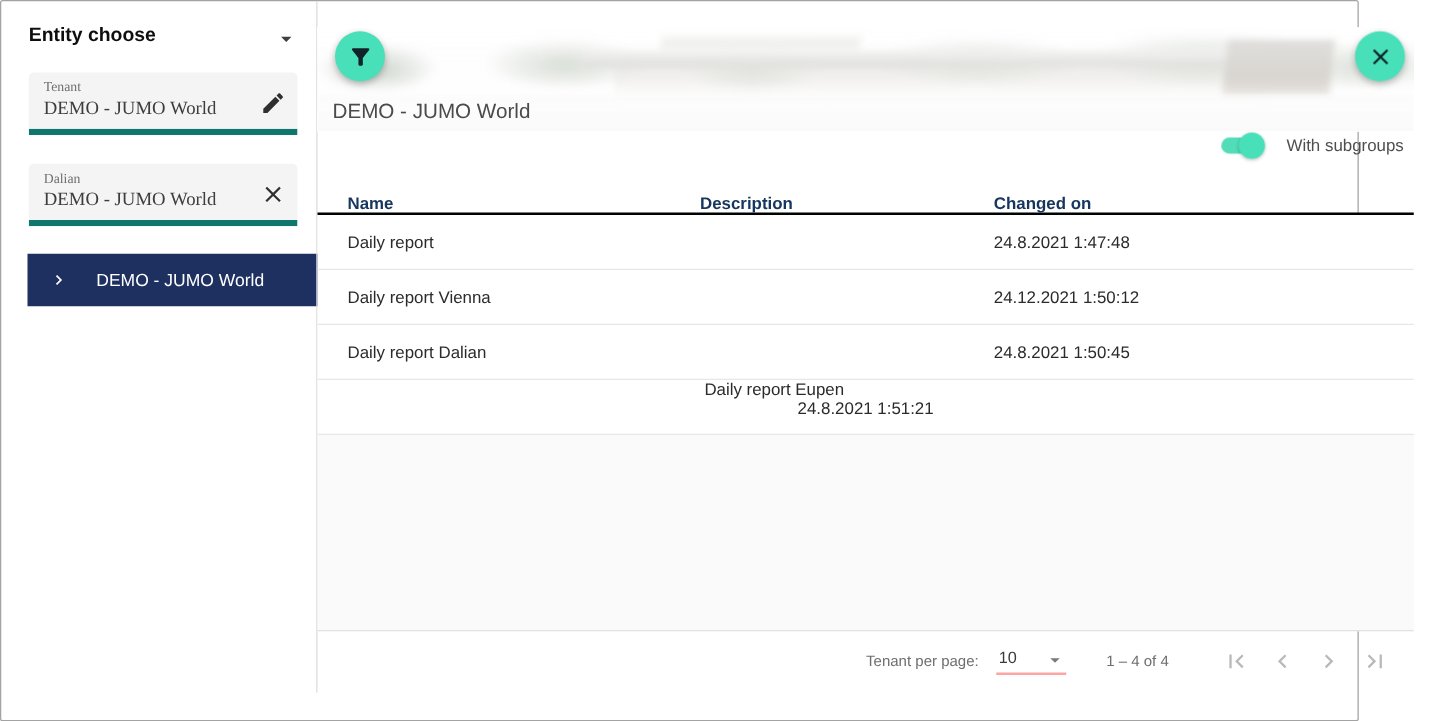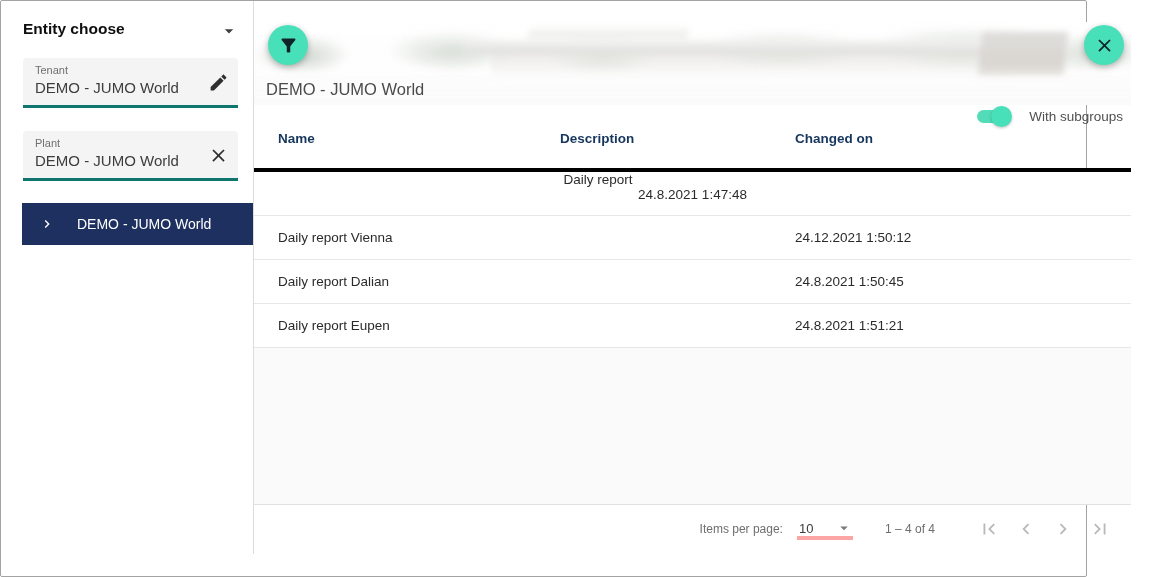--- a/index.html
+++ b/index.html
@@ -5,21 +5,21 @@
   * { margin:0; padding:0; box-sizing:border-box; }
   html,body { width:1153px; height:577px; background:#fff; overflow:hidden;
               font-family:"Liberation Sans", sans-serif; }
   .window { position:absolute; left:0; top:0; width:1087px; height:577px;
             background:#fff; border:1px solid #a3a3a3; border-radius:2px; }
 
   
   .sb-title { position:absolute; left:22px; top:19px; font-size:15.5px; font-weight:bold; color:#0e0e0e; }
   .sb-caret { position:absolute; left:218px; top:20px; width:20px; height:20px; color:#3f3f3f; cursor:pointer; }
   .field { position:absolute; left:22px; width:215px; height:50px; background:#f4f4f4;
-           border-bottom:3px solid #0f766e; border-radius:4px 4px 0 0; }
+           border-bottom:5px solid #0f766e; border-radius:4px 4px 0 0;font-family:Liberation Serif, serif; }
   .field.tenant { top:57px; }
   .field.plant  { top:130px; }
   .f-label { position:absolute; left:12px; top:6px; font-size:11px; color:#6f6f6f; }
   .f-value { position:absolute; left:12px; top:21px; font-size:15px; color:#3d3d3d; white-space:nowrap; }
   .f-icon  { position:absolute; right:9px; top:14px; width:21px; height:21px; color:#2f2f2f; cursor:pointer; }
   .tree-item { position:absolute; left:21px; top:202px; width:237px; height:42px; background:#1e3060;
                display:flex; align-items:center; cursor:pointer; }
   .tree-chevron { width:16px; height:16px; margin-left:17px; color:#ffffff; flex:none; }
   .tree-label { margin-left:22px; font-size:14px; font-weight:500; color:#ffffff; white-space:nowrap; }
 
@@ -58,38 +58,38 @@
   .fab.close  { left:830px; top:3px; }
 
   .toggle-row { position:absolute; left:253px; top:103px; width:877px; height:24px;
                 display:flex; align-items:center; justify-content:flex-end; gap:17px; padding-right:8px; }
   .toggle { position:relative; width:31px; height:13px; border-radius:7px; background:#52ddb8; cursor:pointer; flex:none; margin-right:4px; }
   .toggle .thumb { position:absolute; right:-4px; top:-4px; width:21px; height:21px; border-radius:50%;
                    background:#48e0b9; box-shadow:0 1px 3px rgba(0,0,0,.25); }
   .toggle-label { font-size:13.5px; color:#4f4f4f; }
 
   .thead { position:absolute; left:253px; top:130px; width:877px; height:41px;
-           display:flex; align-items:flex-start; border-bottom:4px solid #000000;
+           display:flex; align-items:flex-end; border-bottom:2px solid #000000;
            font-size:13.5px; font-weight:bold; color:#16365e; }
   .col-name { width:306px; padding-left:24px; }
   .col-desc { width:235px; }
   .col-changed { flex:1; }
   .trow { position:absolute; left:253px; width:877px; height:44px; display:flex; align-items:center;
           border-bottom:1px solid #e7e7e7; font-size:13.5px; color:#2b2b2b; background:#fff; cursor:pointer; }
-  .trow.r0 { top:171px;flex-direction:column; } .trow.r1 { top:215px; } .trow.r2 { top:259px;align-items:center; } .trow.r3 { top:303px; }
+  .trow.r0 { top:171px; } .trow.r1 { top:215px; } .trow.r2 { top:259px;align-items:center; } .trow.r3 { top:303px;flex-direction:column; }
 
   .filler { position:absolute; left:253px; top:347px; width:877px; height:157px;
             background:#fafafa; border-bottom:1px solid #e2e2e2; }
 
   .paginator { position:absolute; left:253px; top:504px; width:877px; height:48px;
                display:flex; align-items:center; justify-content:flex-end;
                font-size:12px; color:#6e6e6e; padding-right:18px; }
   .ipp-label { margin-right:14px; }
-  .ipp-select { position:relative; width:56px; height:22px; border-bottom:4px solid #fca5a5;
-                display:flex; align-items:flex-end; cursor:pointer; margin-right:32px; }
+  .ipp-select { position:relative; width:56px; height:22px; border-bottom:2px solid #fca5a5;
+                display:flex; align-items:flex-start; cursor:pointer; margin-right:32px; }
   .ipp-value { font-size:13px; color:#3c3c3c; margin-left:2px; }
   .ipp-caret { position:absolute; right:0; top:1px; width:18px; height:18px; color:#7a7a7a; }
   .range { margin-right:30px; white-space:nowrap; }
   .pg-btn { width:26px; height:26px; border:none; background:transparent; color:#b9b9b9;
             display:flex; align-items:center; justify-content:center; margin-left:11px; cursor:default; }
   .pg-btn svg { width:22px; height:22px; }
   .ws { white-space:nowrap; }
 </style>
 </head>
 <body>
@@ -107,21 +107,21 @@
     <span class="f-label">Tenant</span>
     <span class="f-value ws">DEMO - JUMO World</span>
     <span class="f-icon">
       <svg viewBox="0 0 24 24" fill="currentColor">
           <path d="M3 17.25V21h3.75L17.81 9.94l-3.75-3.75L3 17.25zM20.71 7.04c.39-.39.39-1.02 0-1.41l-2.34-2.34c-.39-.39-1.02-.39-1.41 0l-1.83 1.83 3.75 3.75 1.83-1.83z"></path>
         </svg>
     </span>
   </div>
 
   <div class="field plant">
-    <span class="f-label">Plant</span>
+    <span class="f-label">Dalian</span>
     <span class="f-value ws">DEMO - JUMO World</span>
     <span class="f-icon">
       <svg viewBox="0 0 24 24" fill="currentColor">
           <path d="M19 6.41 17.59 5 12 10.59 6.41 5 5 6.41 10.59 12 5 17.59 6.41 19 12 13.41 17.59 19 19 17.59 13.41 12z"></path>
         </svg>
     </span>
   </div>
 
   <div class="tree-item">
     <span class="tree-chevron">
@@ -187,21 +187,21 @@
   </div>
   <div class="trow r3">
     <span class="col-name">Daily report Eupen</span>
     <span class="col-desc"></span>
     <span class="col-changed">24.8.2021 1:51:21</span>
   </div>
 
   <div class="filler"></div>
 
   <div class="paginator">
-    <span class="ipp-label ws">Items per page:</span>
+    <span class="ipp-label ws">Tenant per page:</span>
     <span class="ipp-select">
       <span class="ipp-value">10</span>
       <span class="ipp-caret">
         <svg viewBox="0 0 24 24" fill="currentColor">
             <path d="M7 10l5 5 5-5z"></path>
           </svg>
       </span>
     </span>
     <span class="range ws">1 – 4 of 4</span>
     <button class="pg-btn">

